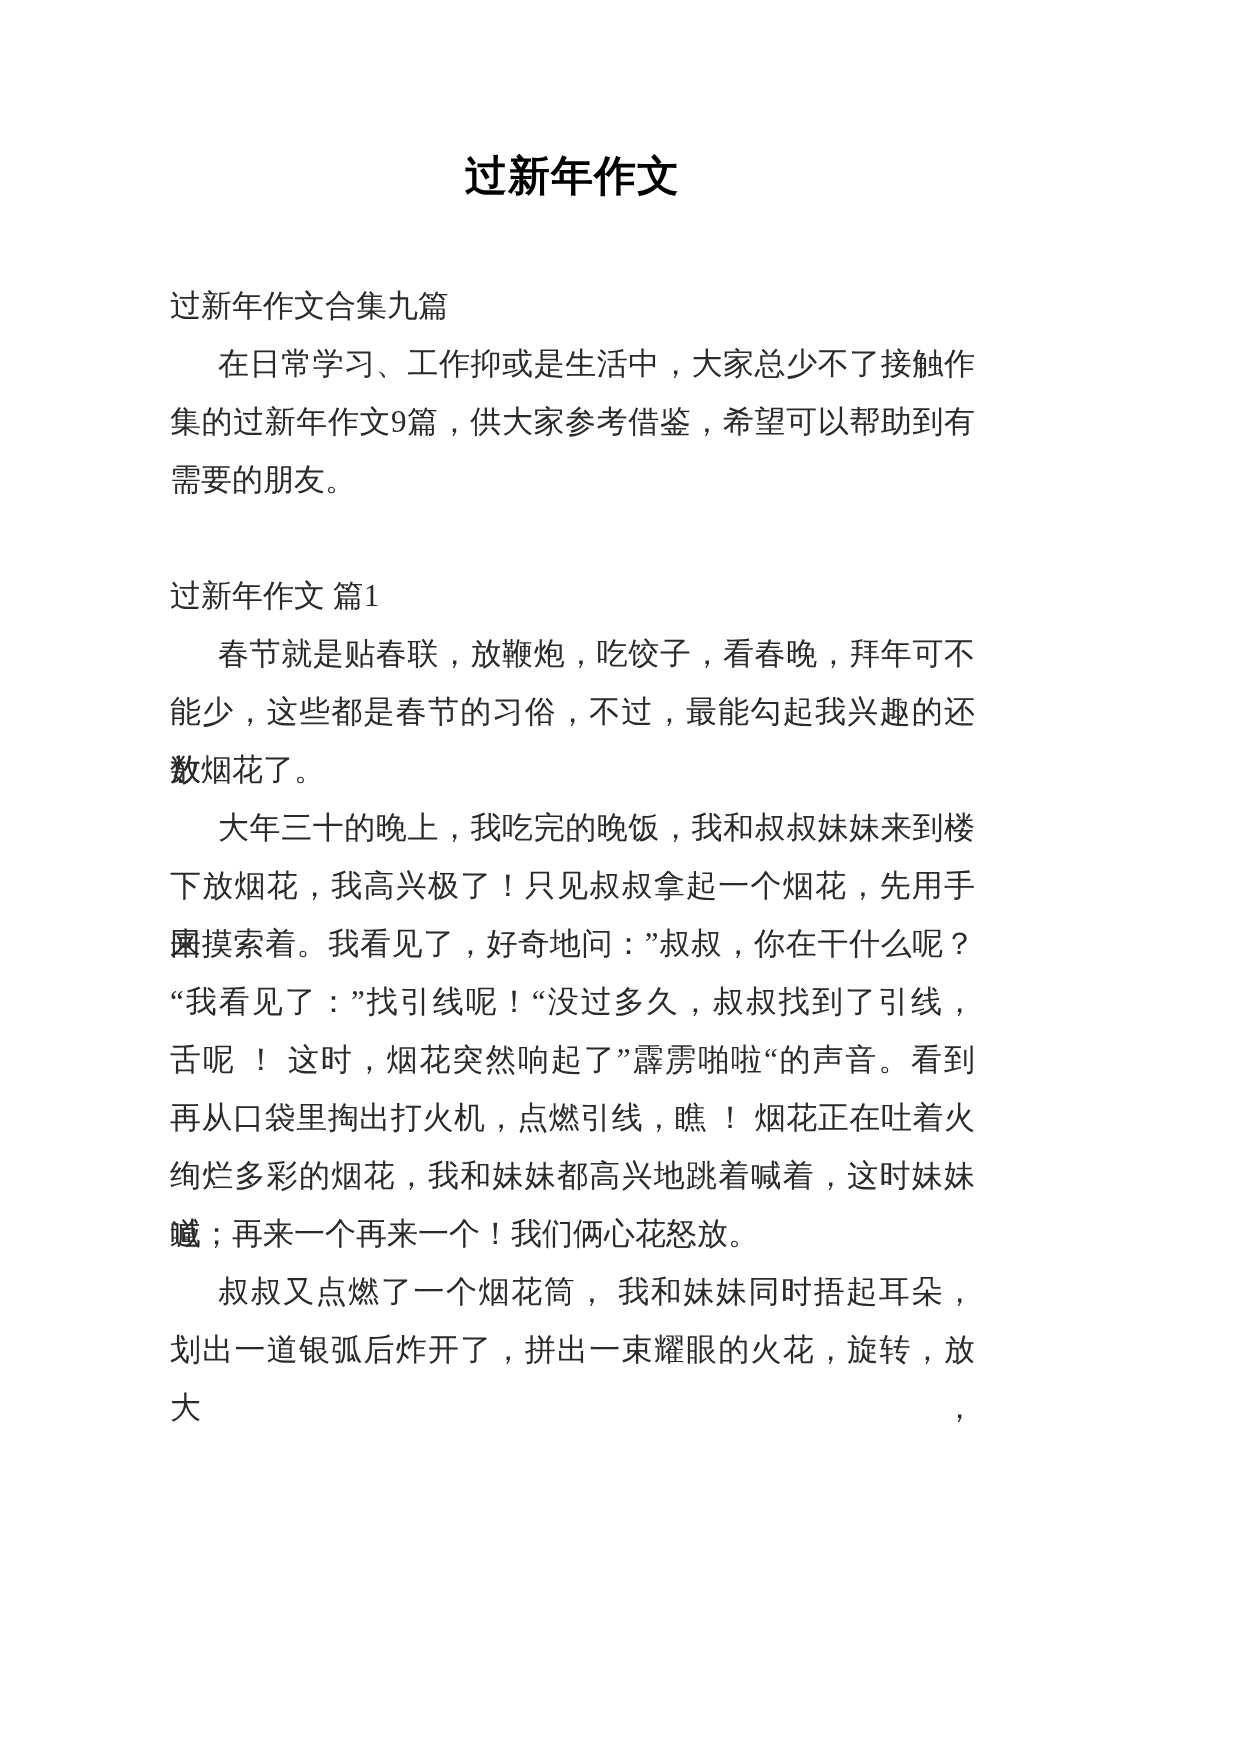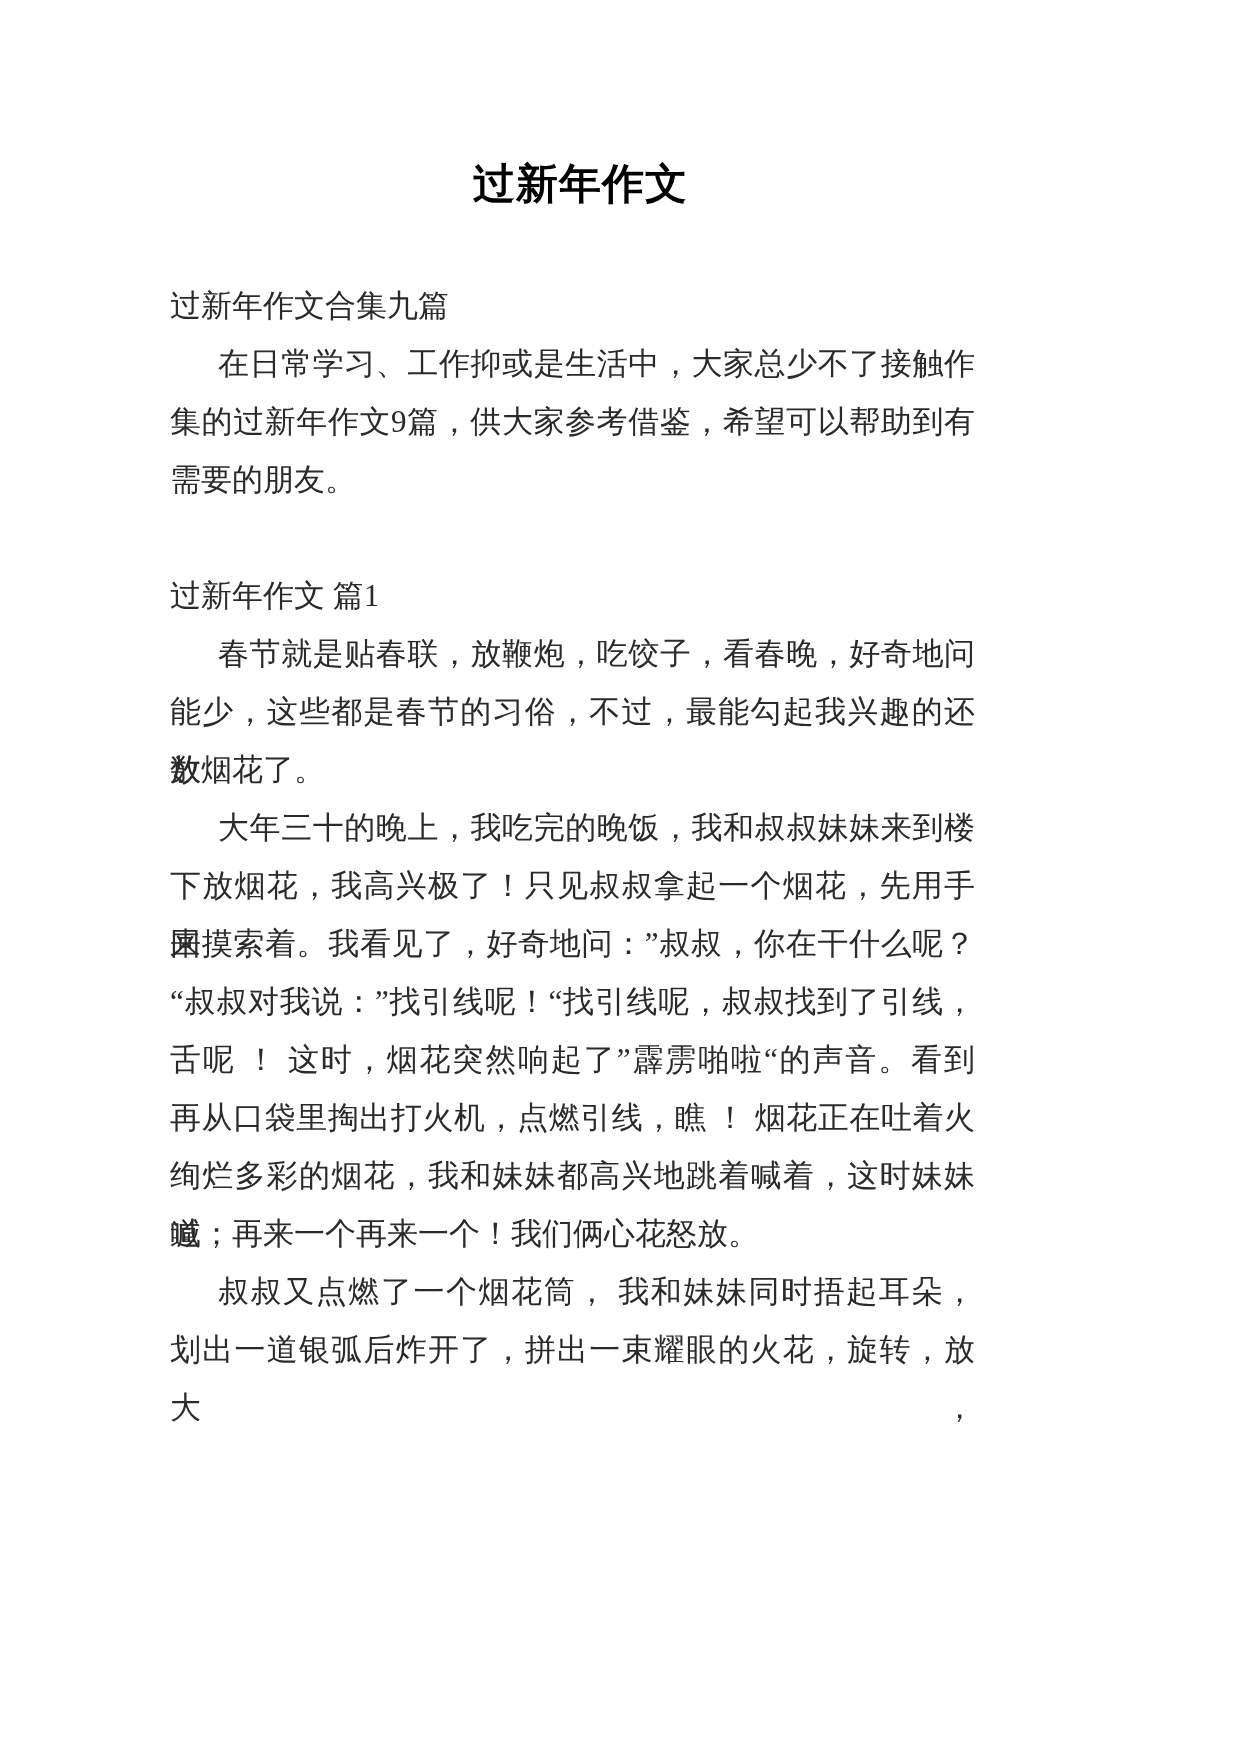--- a/index.html
+++ b/index.html
@@ -13,21 +13,21 @@
     height: 1754px;
     background: #ffffff;
     overflow: hidden;
     font-family: "Liberation Serif", serif;
   }
   .doc-title {
     position: absolute;
     top: 150px;
     left: 170px;
     width: 805px;
-    margin: 8px;
+    margin: 0;
     text-align: center;
     font-size: 42px;
     line-height: 52px;
     font-weight: bold;
     color: #000000;
     letter-spacing: 1px;
     font-family: "Liberation Serif", serif;
   }
   .doc-body {
     position: absolute;
@@ -62,27 +62,27 @@
 
 <main class="page">
   <h1 class="doc-title">过新年作文</h1>
   <section class="doc-body" id="body-lines">
       <div class="line">过新年作文合集九篇</div>
       <div class="line indent fill">在日常学习、工作抑或是生活中，大家总少不了接触作</div>
       <div class="line fill">集的过新年作文9篇，供大家参考借鉴，希望可以帮助到有</div>
       <div class="line">需要的朋友。</div>
       <div class="line blank"></div>
       <div class="line">过新年作文 篇1</div>
-      <div class="line indent fill">春节就是贴春联，放鞭炮，吃饺子，看春晚，好奇地问</div>
+      <div class="line indent fill">春节就是贴春联，放鞭炮，吃饺子，看春晚，拜年可不</div>
       <div class="line fill">能少，这些都是春节的习俗，不过，最能勾起我兴趣的还数</div>
       <div class="line">放烟花了。</div>
       <div class="line indent fill">大年三十的晚上，我吃完的晚饭，我和叔叔妹妹来到楼</div>
       <div class="line fill">下放烟花，我高兴极了！只见叔叔拿起一个烟花，先用手来</div>
       <div class="line fill">回摸索着。我看见了，好奇地问：”叔叔，你在干什么呢？</div>
-      <div class="line fill">“叔叔对我说：”找引线呢！“找引线呢，叔叔找到了引线，</div>
+      <div class="line fill">“我看见了：”找引线呢！“没过多久，叔叔找到了引线，</div>
       <div class="line fill">舌呢 ！ 这时，烟花突然响起了”霹雳啪啦“的声音。看到</div>
       <div class="line fill">再从口袋里掏出打火机，点燃引线，瞧 ！ 烟花正在吐着火</div>
       <div class="line fill">绚烂多彩的烟花，我和妹妹都高兴地跳着喊着，这时妹妹喊</div>
       <div class="line">道；再来一个再来一个！我们俩心花怒放。</div>
       <div class="line indent fill">叔叔又点燃了一个烟花筒， 我和妹妹同时捂起耳朵，</div>
       <div class="line fill">划出一道银弧后炸开了，拼出一束耀眼的火花，旋转，放大，</div>
     </section>
 </main>
 
 </body></html>

